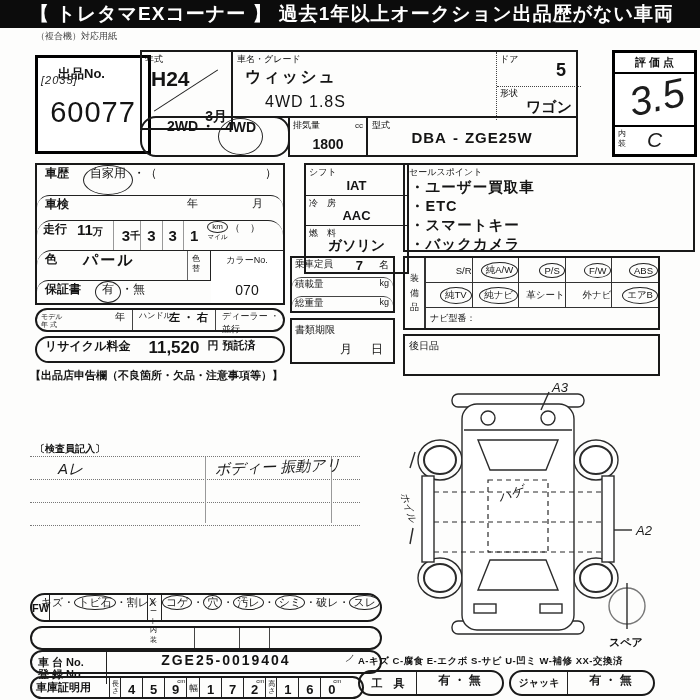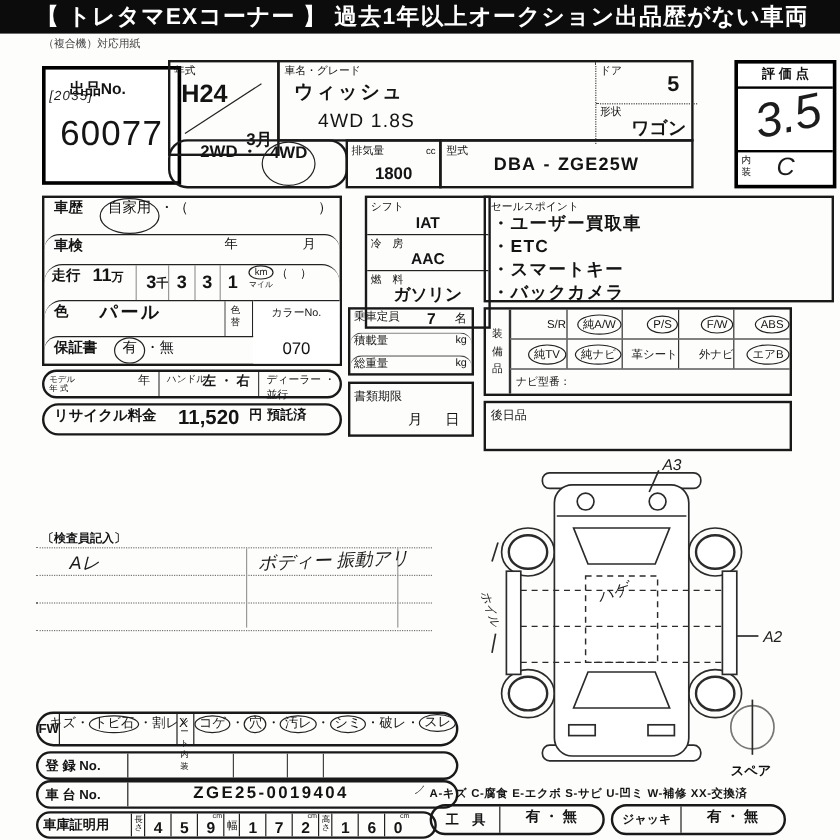--- a/index.html
+++ b/index.html
@@ -161,20 +161,21 @@
     <span class="abs" style="left:185px;font-size:9px;">ディーラー ・ 並行</span>
   </div>
 
   <div class="abs b2 row-flex" style="left:35px;top:336px;width:250px;height:27px;">
     <span style="font-size:12px;font-weight:bold;margin-left:8px;">リサイクル料金</span>
     <span style="font-size:17px;font-weight:bold;margin-left:18px;">11,520</span>
     <span style="font-size:11px;font-weight:bold;margin-left:8px;">円</span>
     <span style="font-size:11px;font-weight:bold;margin-left:4px;">預託済</span>
   </div>
 
+  <div class="abs" style="left:30px;top:368px;font-size:11px;font-weight:bold;">【出品店申告欄（不良箇所・欠品・注意事項等）】</div>
 
   <div class="abs b2" style="left:304px;top:163px;width:105px;height:111px;">
     <div style="position:relative;height:30px;">
       <span class="abs lbl" style="left:3px;top:3px;">シフト</span>
       <span class="abs" style="left:0;bottom:2px;width:100%;text-align:center;font-size:13px;font-weight:bold;">IAT</span>
     </div>
     <div style="position:relative;height:29px;border-top:1.5px solid #222;">
       <span class="abs lbl" style="left:3px;top:3px;">冷　房</span>
       <span class="abs" style="left:0;bottom:2px;width:100%;text-align:center;font-size:13px;font-weight:bold;">AAC</span>
     </div>
@@ -346,21 +347,21 @@
         <span class="tok oval"><span class="tok-t">コゲ</span><span class="tok-s">・</span></span>
         <span class="tok oval"><span class="tok-t">穴</span><span class="tok-s">・</span></span>
         <span class="tok oval"><span class="tok-t">汚レ</span><span class="tok-s">・</span></span>
         <span class="tok oval"><span class="tok-t">シミ</span><span class="tok-s">・</span></span>
         <span class="tok"><span class="tok-t">破レ</span><span class="tok-s">・</span></span>
         <span class="tok oval"><span class="tok-t">スレ</span><span class="tok-s"></span></span>
       </span>
   </div>
 
   <div class="abs b2 row-flex" style="left:30px;top:626px;width:352px;height:24px;">
-    <span style="width:75px;font-size:11px;font-weight:bold;border-right:1.5px solid #222;height:100%;display:flex;align-items:center;padding-left:6px;box-sizing:border-box;">登 録 No.</span>
+    <span style="width:75px;font-size:11px;font-weight:bold;border-right:1.5px solid #222;height:100%;display:flex;align-items:center;padding-left:6px;box-sizing:border-box;margin-top:36px;">登 録 No.</span>
     <span class="abs vline" style="left:162px;top:0;height:100%;background:#444;"></span>
     <span class="abs vline" style="left:207px;top:0;height:100%;background:#444;"></span>
     <span class="abs vline" style="left:237px;top:0;height:100%;background:#444;"></span>
   </div>
 
   <div class="abs b2 row-flex" style="left:30px;top:650px;width:352px;height:24px;">
     <span style="width:75px;font-size:11px;font-weight:bold;border-right:1.5px solid #222;height:100%;display:flex;align-items:center;padding-left:6px;box-sizing:border-box;">車 台 No.</span>
     <span style="flex:1;text-align:center;font-size:14px;font-weight:bold;letter-spacing:2px;">ZGE25-0019404</span>
     <span class="hand" style="font-size:9px;margin-right:26px;">ノ</span>
   </div>

